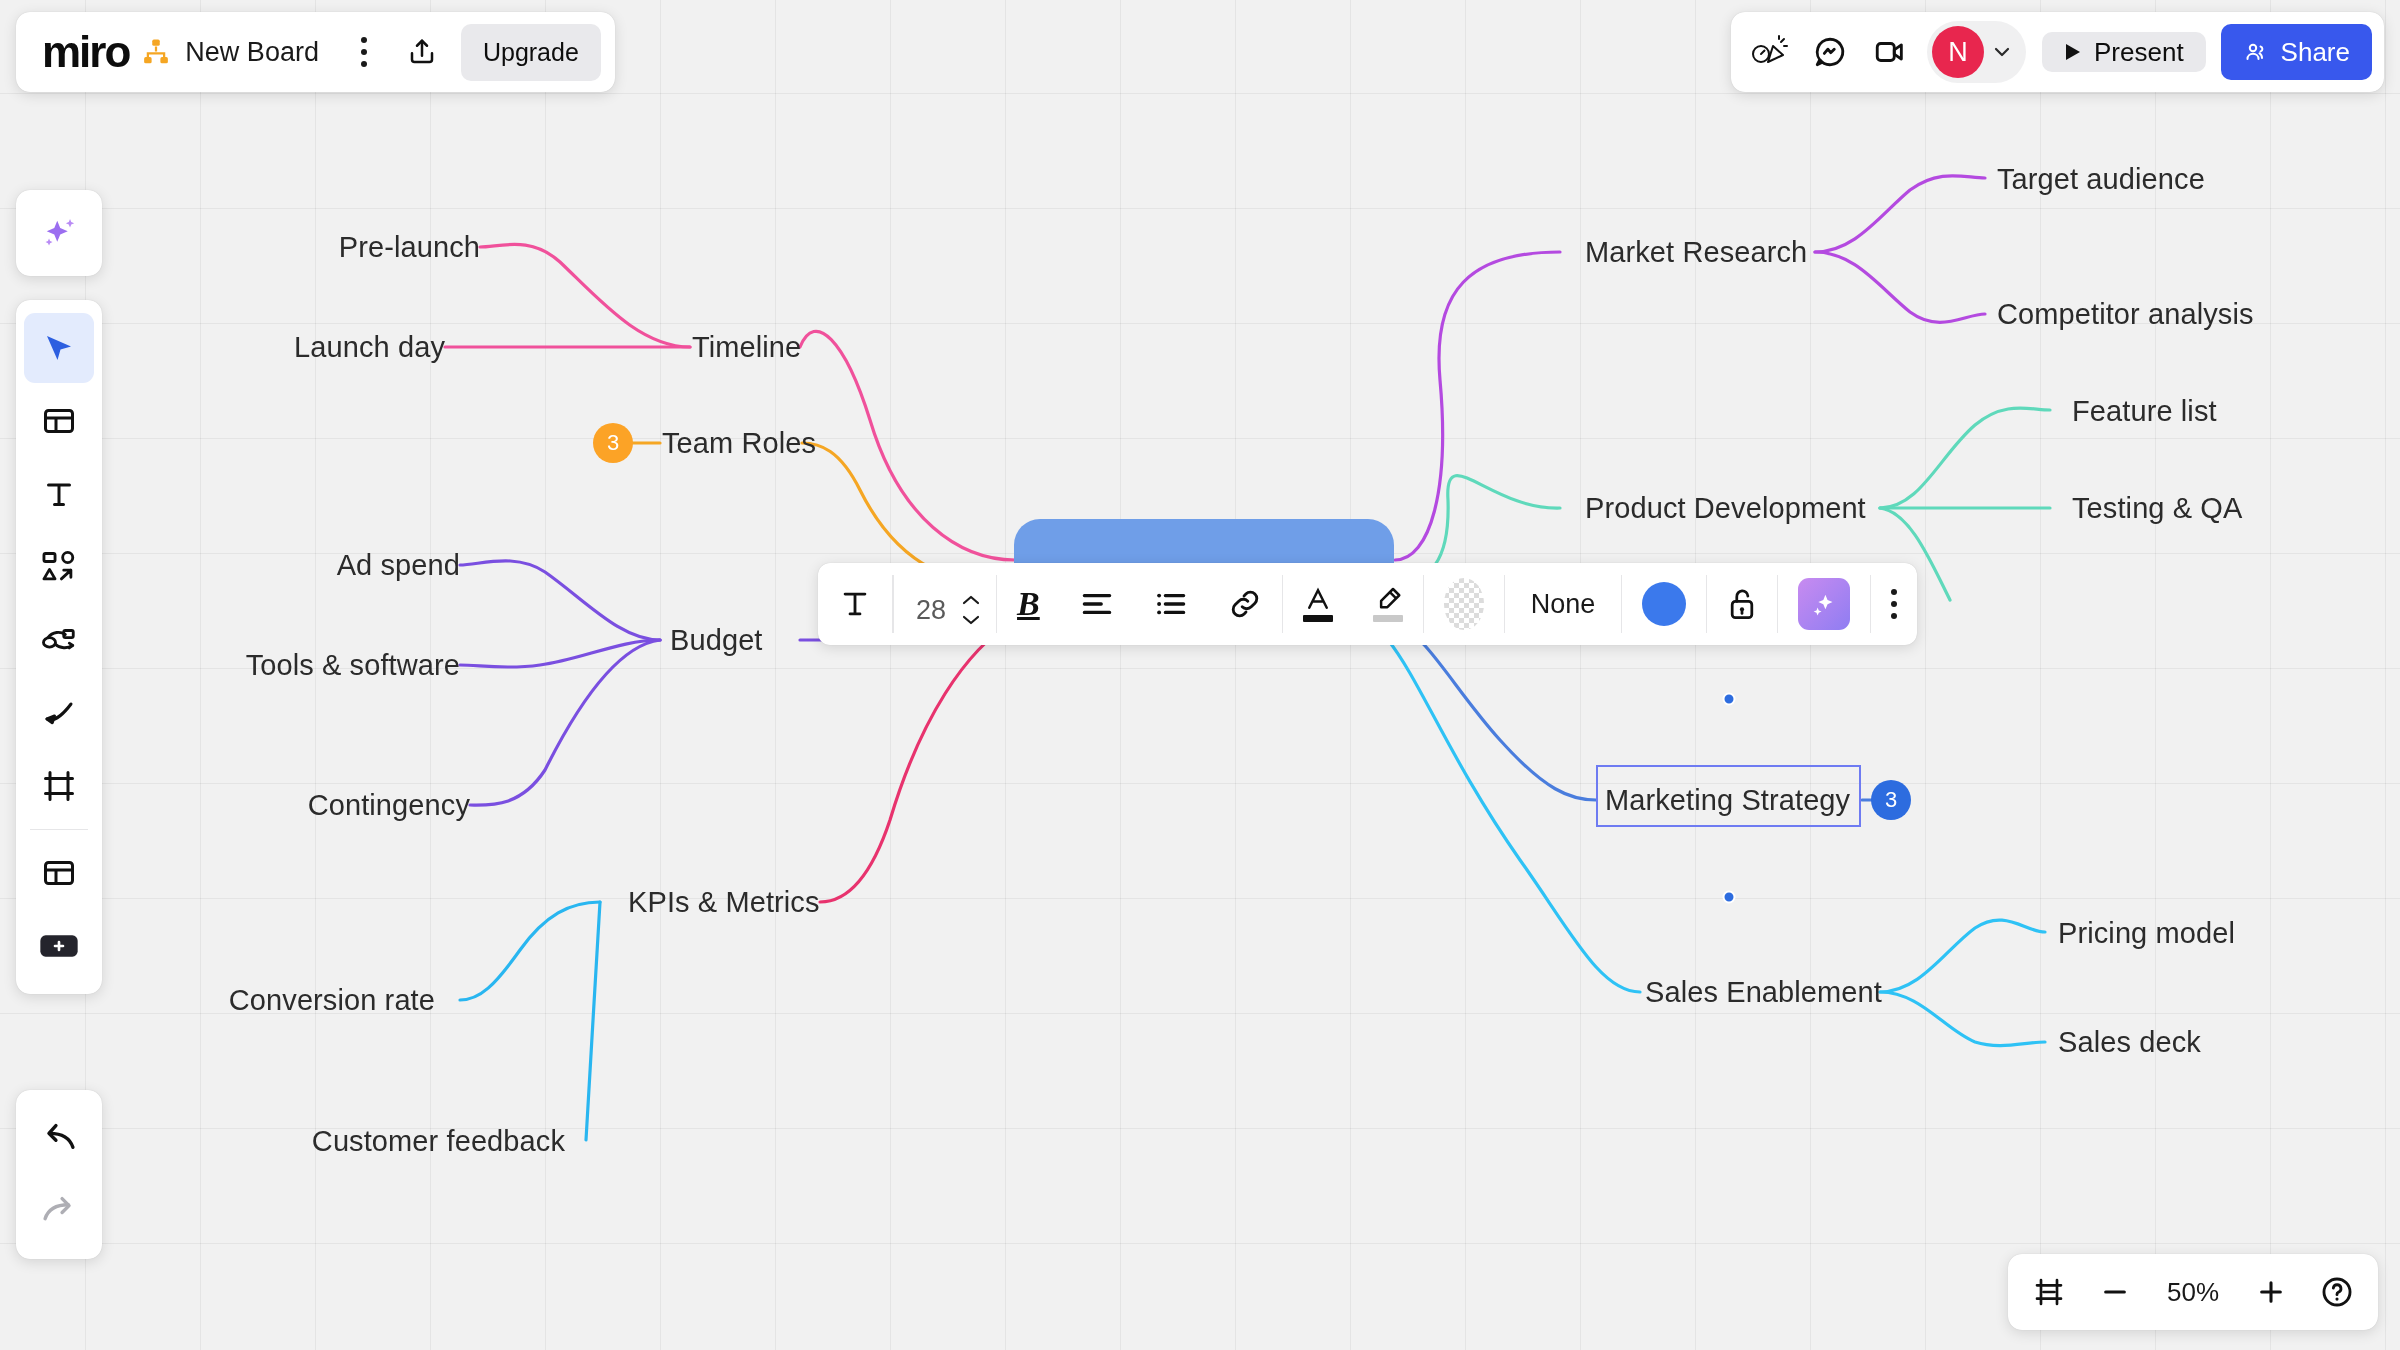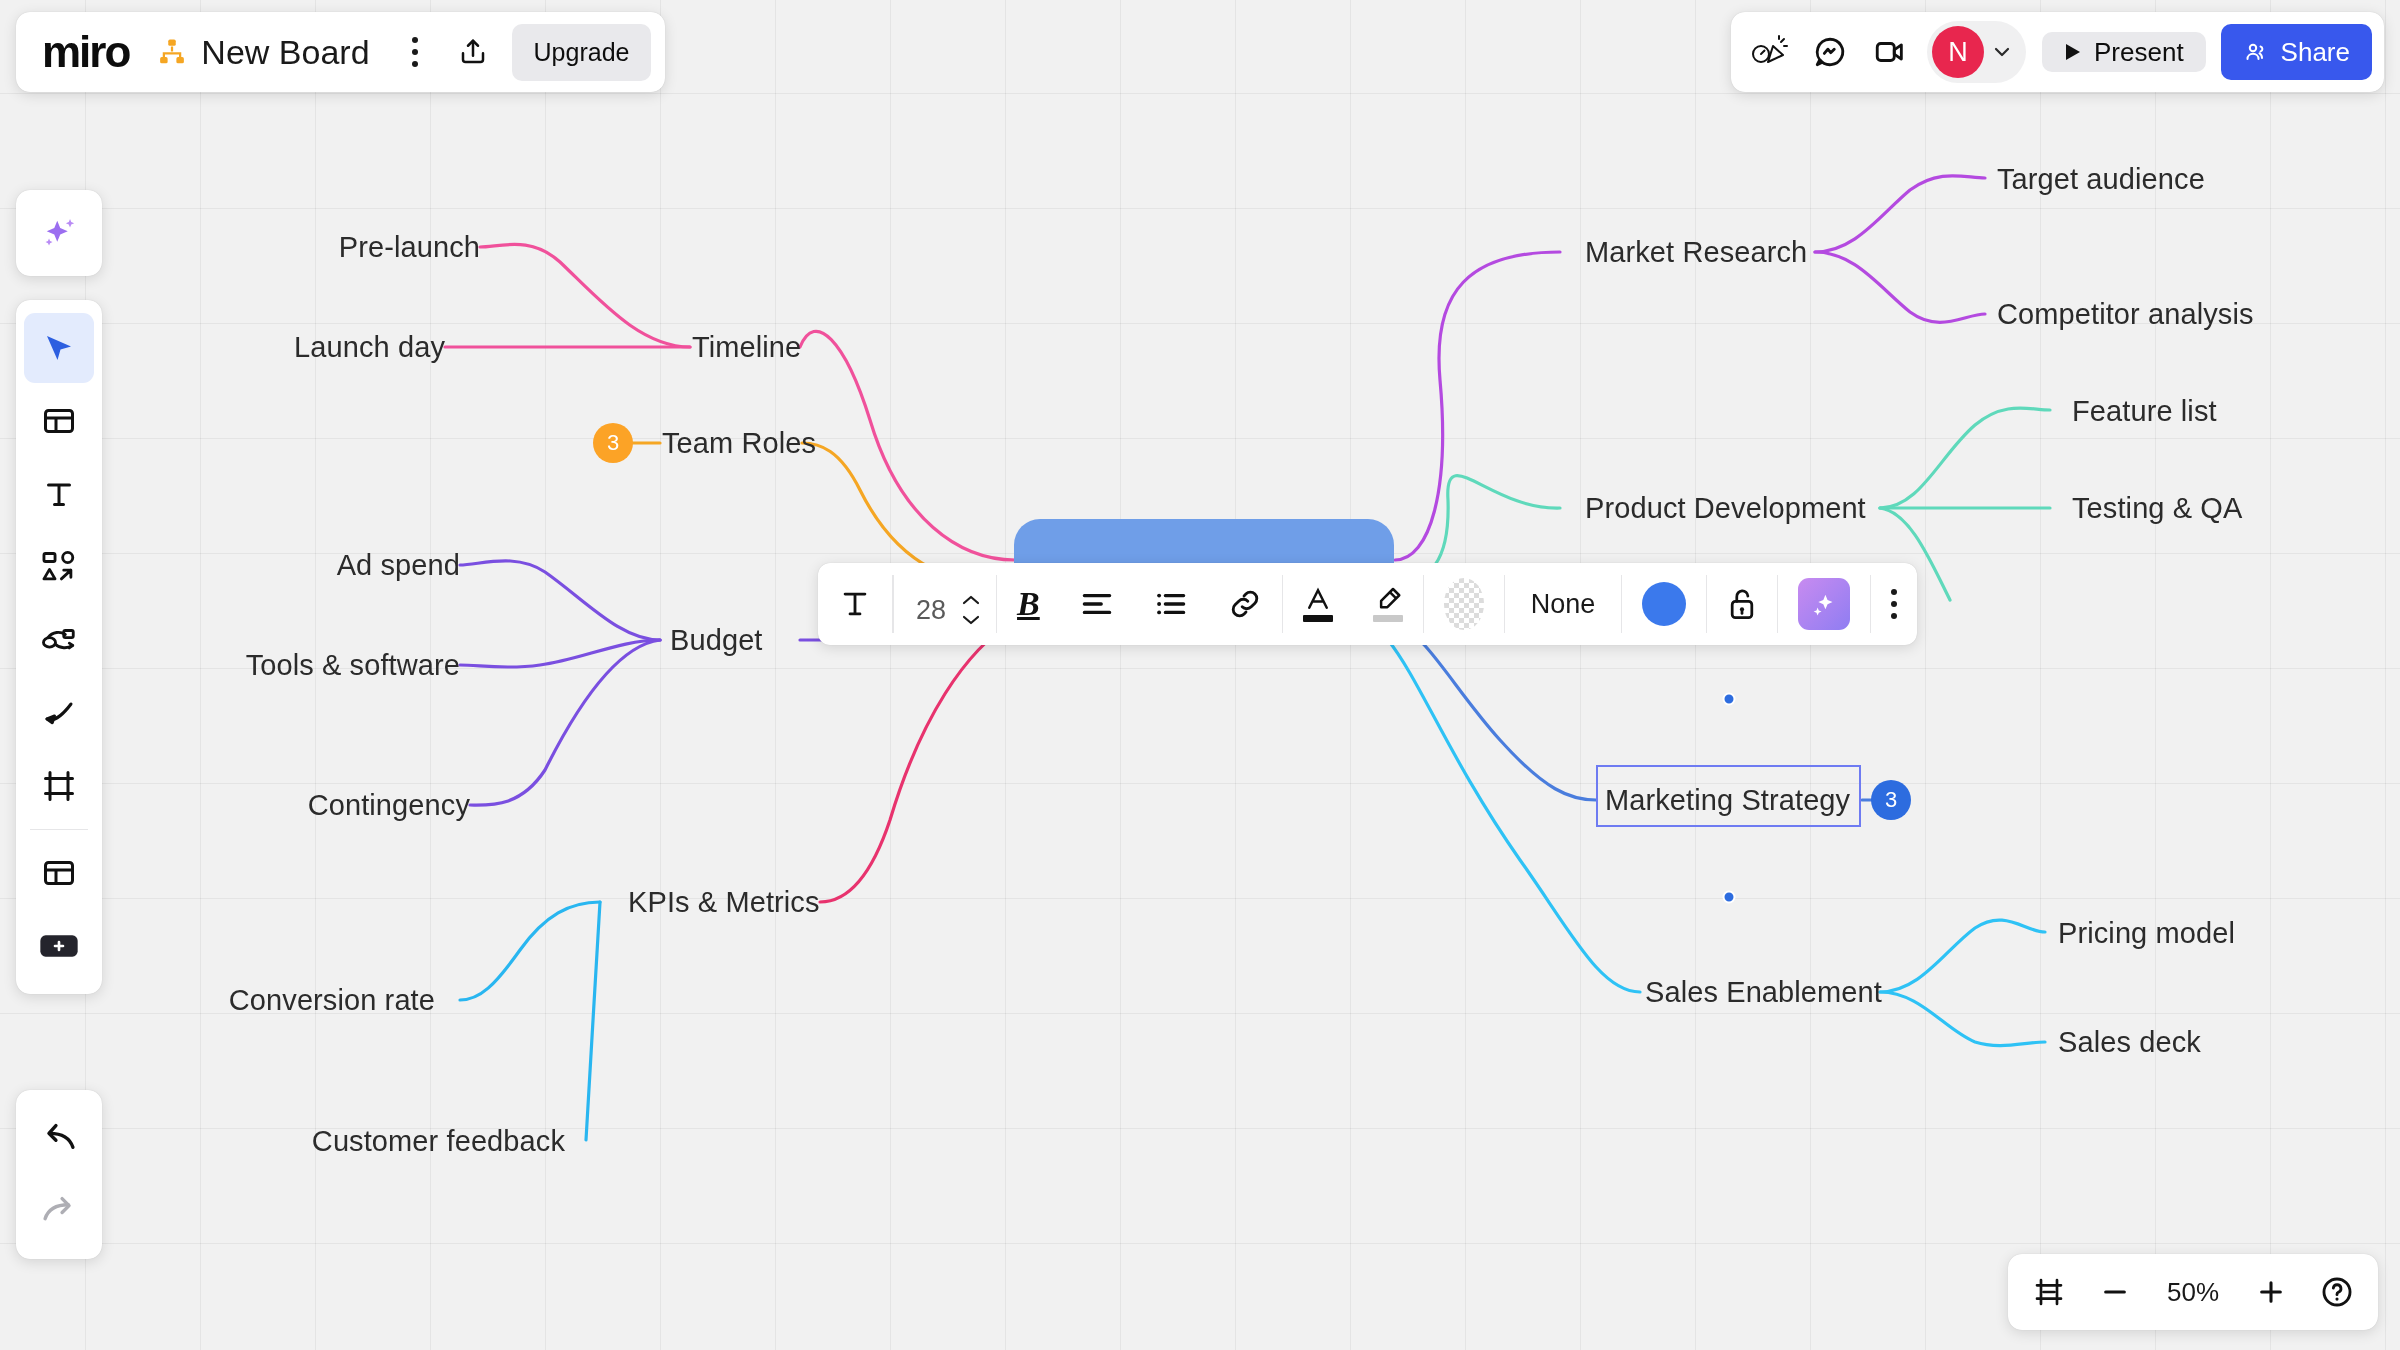--- a/index.html
+++ b/index.html
@@ -79,22 +79,22 @@
     background: #fff;
     border-radius: 14px;
     box-shadow: 0 3px 14px rgba(0,0,0,0.12), 0 0 1px rgba(0,0,0,.18);
   }
 
   
   #header-left {
     left: 16px; top: 12px; height: 80px;
     display: flex; align-items: center; padding: 0 14px 0 26px; gap: 4px;
   }
-  #logo { font-size: 44px; font-weight: 700; letter-spacing: -2px; color: #0d0d0d; margin-right: 24px; }
-  #board-title { font-size: 34px; color: #1a1a1a; padding: 0 14px 0 10px; text-align: center; }
+  #logo { font-size: 44px; font-weight: 700; letter-spacing: -2px; color: #0d0d0d; margin-right: 8px; }
+  #board-title { font-size: 27px; color: #1a1a1a; padding: 0 14px 0 10px; text-align: center; }
   .hdr-ico-btn {
     width: 54px; height: 54px; border-radius: 9px;
     display: flex; align-items: center; justify-content: center;
     background: transparent; border: none; cursor: pointer;
   }
   #upgrade-btn {
     background: #e9e9ec; border: none; border-radius: 10px;
     font-size: 25px; color: #0d0d0d; padding: 14px 22px; cursor: pointer;
     font-family: "Liberation Sans", sans-serif; margin-left: 8px;
   }

